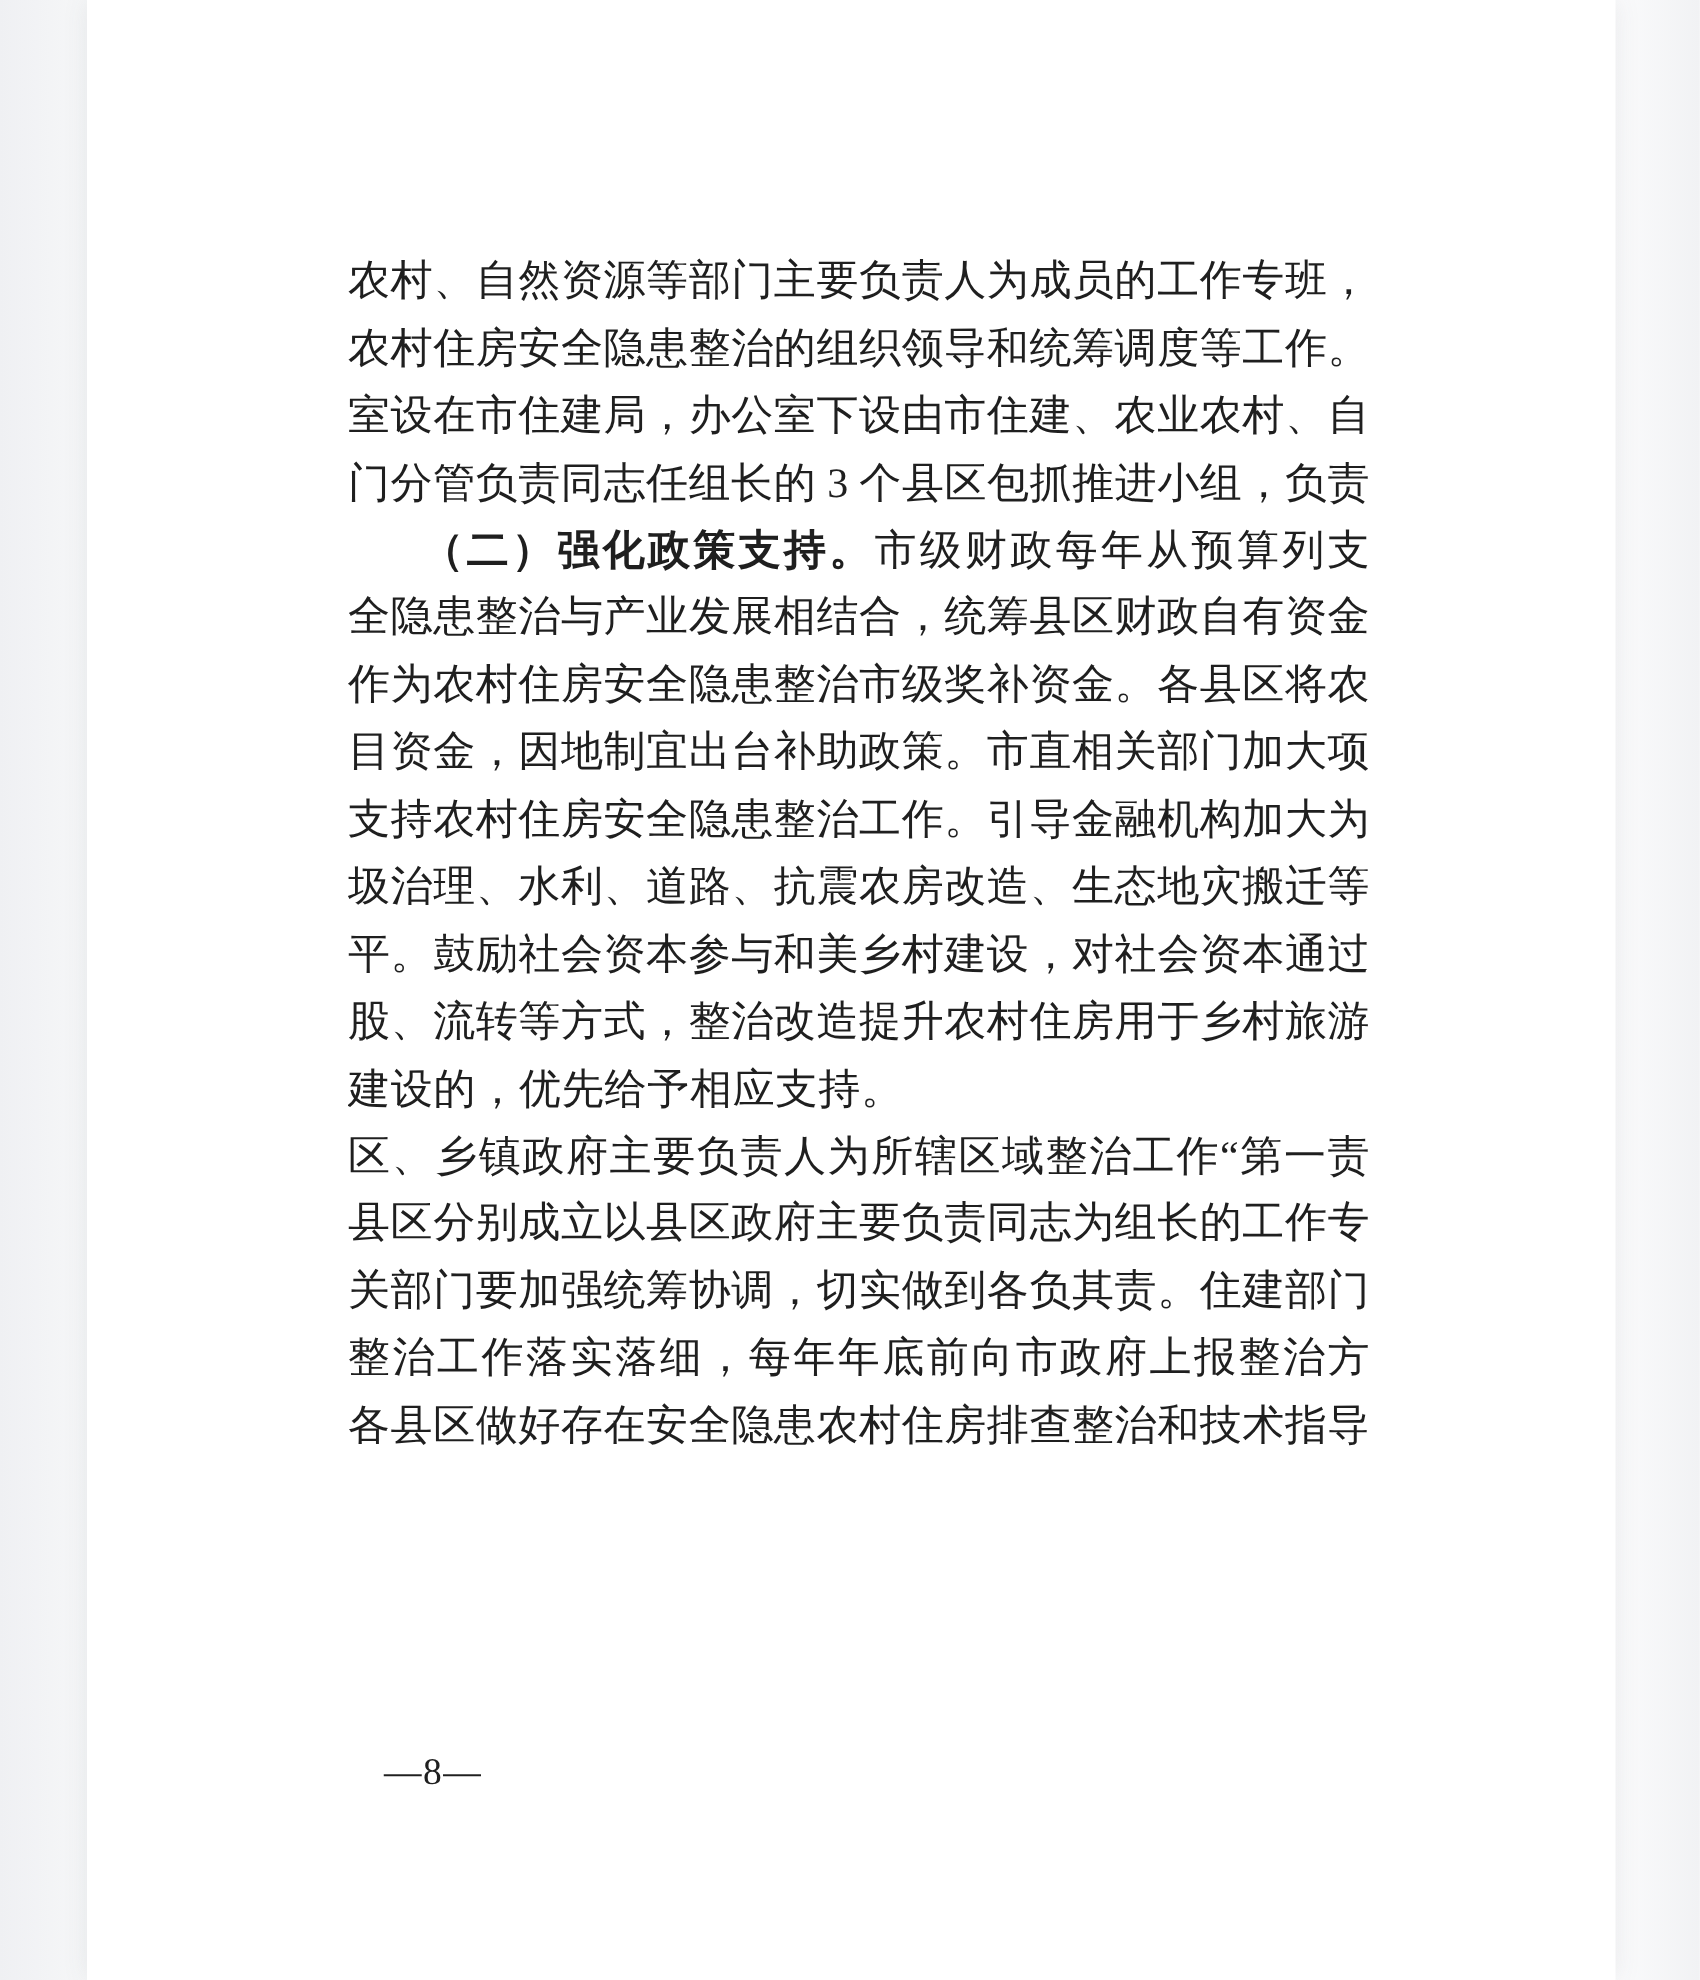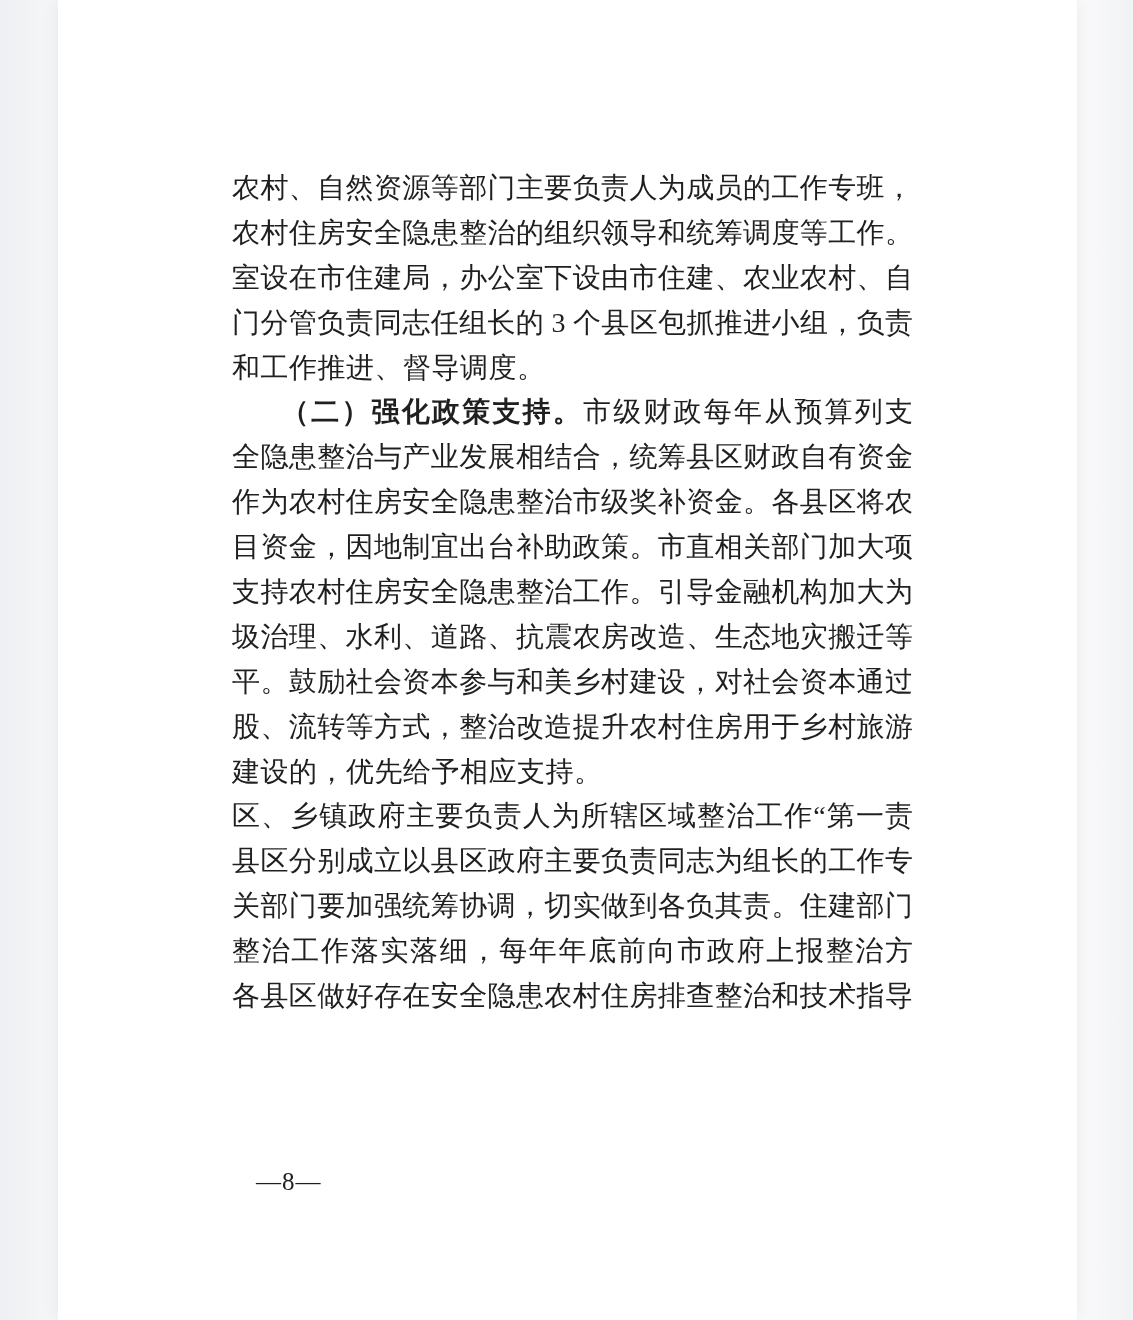--- a/index.html
+++ b/index.html
@@ -46,21 +46,20 @@
 
 <div class="canvas-strip left"></div>
 <div class="canvas-strip right"></div>
 
 <div class="page">
   <div class="textblock">
       <div class="line"><span class="seg">农村、自然资源等部门主要负责人为成员的工作专班，负责全市</span></div>
       <div class="line"><span class="seg">农村住房安全隐患整治的组织领导和统筹调度等工作。专班办公</span></div>
       <div class="line"><span class="seg">室设在市住建局，办公室下设由市住建、农业农村、自然资源部</span></div>
       <div class="line"><span class="seg">门分管负责同志任组长的 3 个县区包抓推进小组，负责日常工作</span></div>
-      <div class="line short"><span class="seg">和工作推进、督导调度。</span></div>
       <div class="line indent"><span class="seg bold">（二）强化政策支持。</span><span class="seg">市级财政每年从预算列支 1000 万元</span></div>
       <div class="line"><span class="seg">全隐患整治与产业发展相结合，统筹县区财政自有资金和有关项</span></div>
       <div class="line"><span class="seg">作为农村住房安全隐患整治市级奖补资金。各县区将农村住房安</span></div>
       <div class="line"><span class="seg">目资金，因地制宜出台补助政策。市直相关部门加大项目资金争</span></div>
       <div class="line"><span class="seg">支持农村住房安全隐患整治工作。引导金融机构加大为纳入农村</span></div>
       <div class="line"><span class="seg">圾治理、水利、道路、抗震农房改造、生态地灾搬迁等项目资源</span></div>
       <div class="line"><span class="seg">平。鼓励社会资本参与和美乡村建设，对社会资本通过联营、入</span></div>
       <div class="line"><span class="seg">股、流转等方式，整治改造提升农村住房用于乡村旅游和合作社</span></div>
       <div class="line short"><span class="seg">建设的，优先给予相应支持。</span></div>
       <div class="line"><span class="seg">区、乡镇政府主要负责人为所辖区域整治工作“第一责任人”。</span></div>

